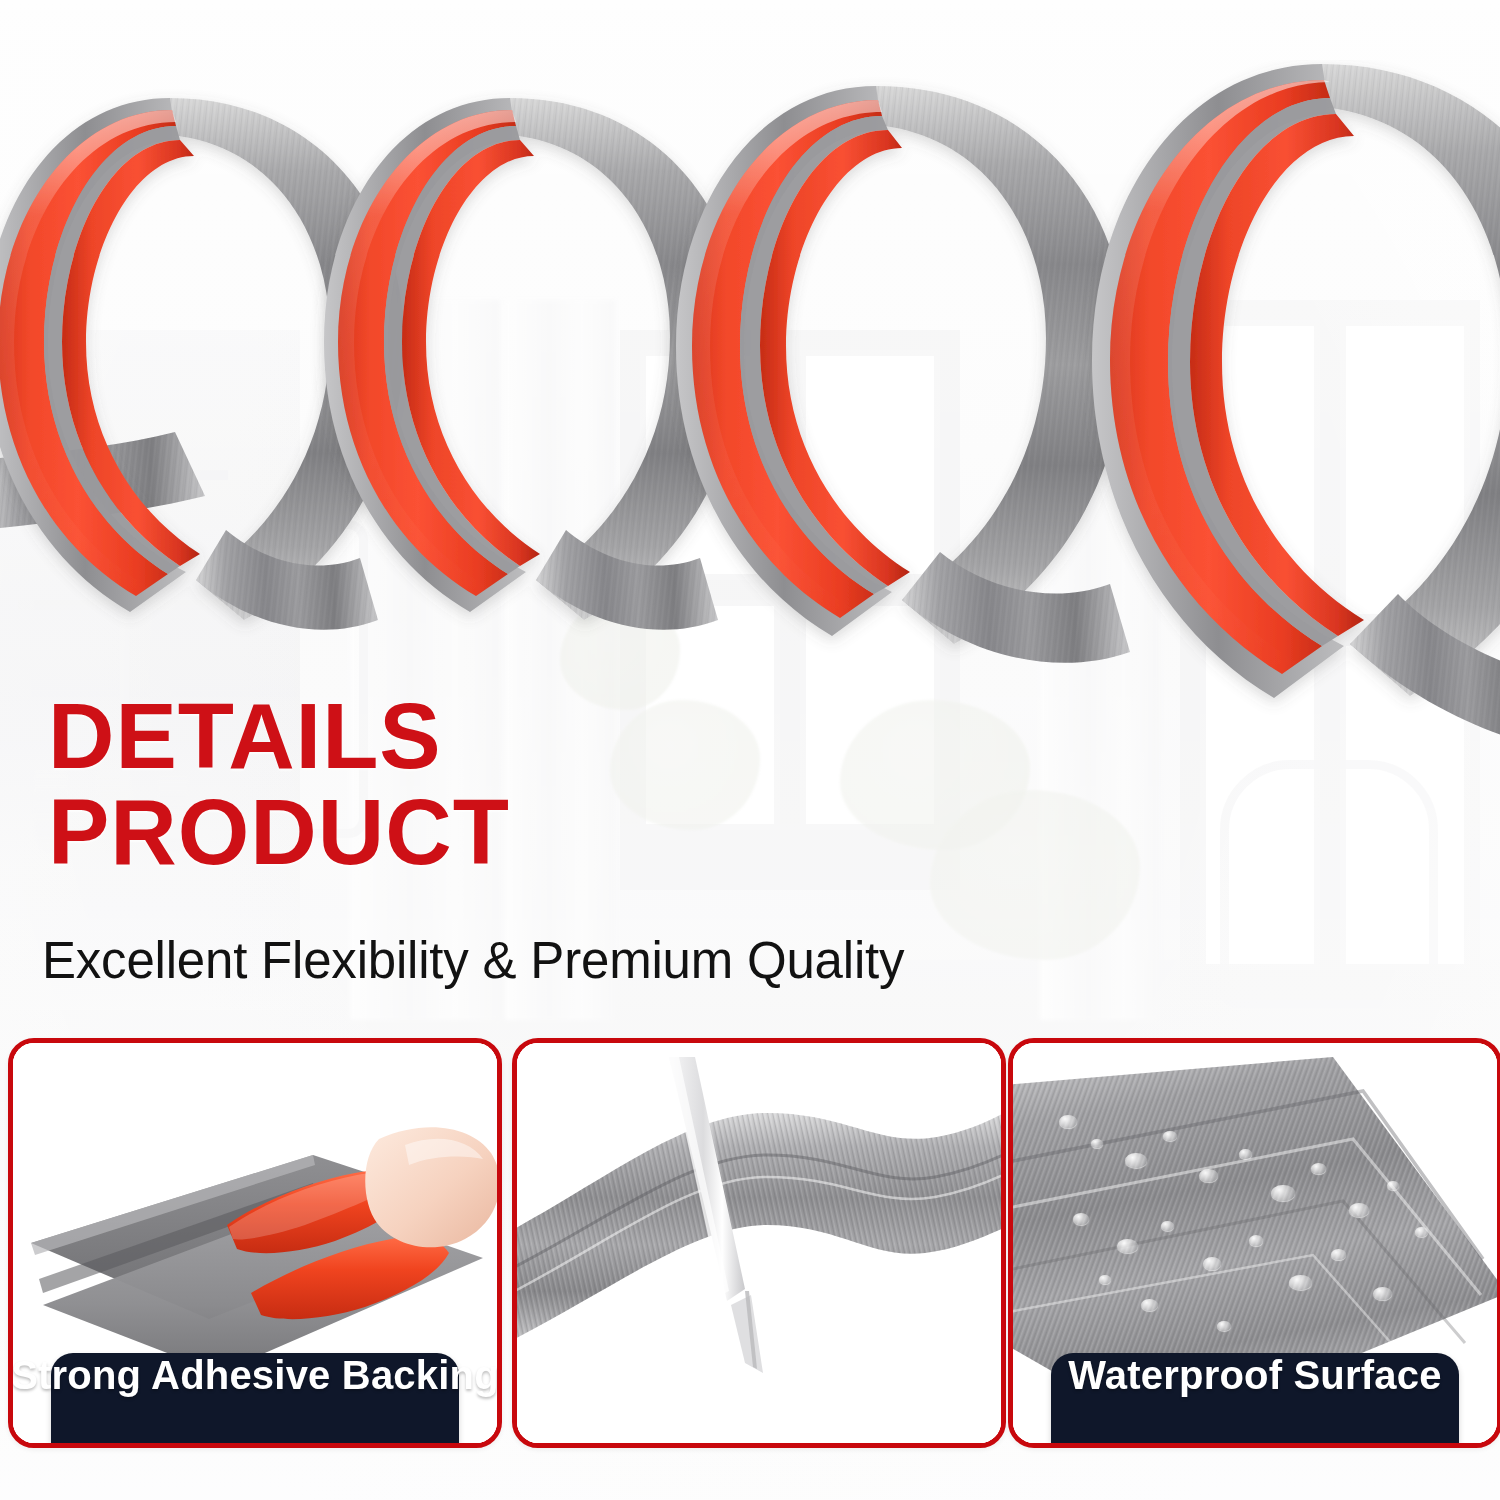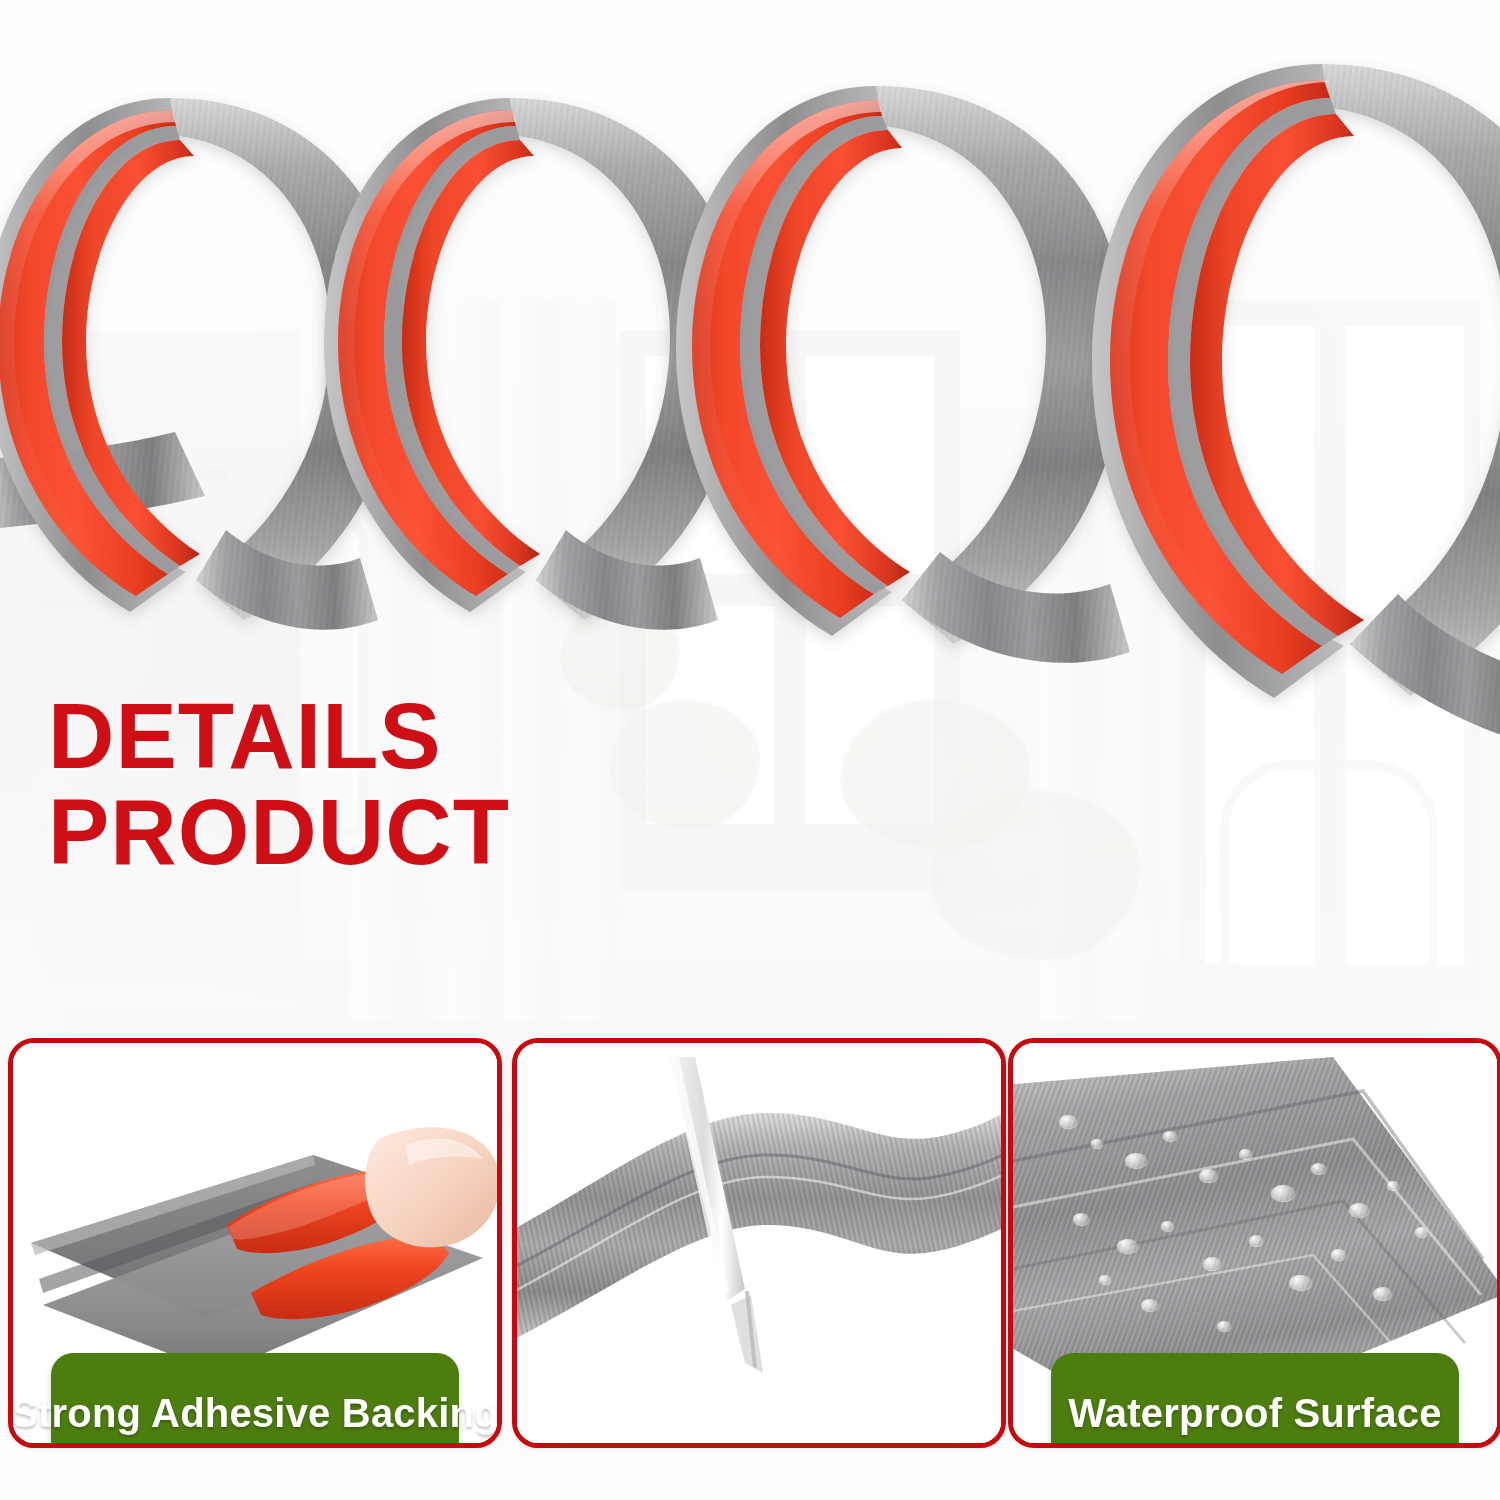--- a/index.html
+++ b/index.html
@@ -50,21 +50,21 @@
     font-size:51px;color:#121212;letter-spacing:-.2px;line-height:62px;
     text-shadow:0 1px 1px rgba(255,255,255,.8);}
 
   
   .cards{position:absolute;left:0;top:1038px;width:1500px;height:440px;}
   .card{position:absolute;top:0;height:400px;border:5px solid #C8080D;
     border-radius:26px;background:#ffffff;overflow:hidden;
     box-shadow:0 2px 5px rgba(0,0,0,.06);}
   .card .photo{position:absolute;inset:0;overflow:hidden;background:#fff;}
   .caption{position:absolute;height:120px;border-radius:22px;
-    background:#4d7c0f;display:flex;align-items:center;justify-content:center;
+    background:#0f172a;display:flex;align-items:flex-start;justify-content:center;
     box-shadow:0 3px 6px rgba(0,0,0,.16);}
   .caption span{color:#fff;font-weight:bold;font-size:40px;letter-spacing:.2px;
     text-shadow:0 2px 3px rgba(0,0,0,.25);white-space:nowrap;}
 
   
   
   .drop{position:absolute;border-radius:50% 50% 48% 52%/52% 48% 50% 50%;
     background:radial-gradient(circle at 34% 30%,rgba(255,255,255,.95),rgba(255,255,255,.42) 55%,rgba(150,155,160,.22));
     box-shadow:0 1px 1px rgba(255,255,255,.6);}
 </style>
@@ -258,20 +258,21 @@
 
       <path d="M 1350 584 C 1420 648 1500 678 1540 686 L 1560 620 C 1500 606 1436 574 1398 534 Z" fill="url(#greyFaceV)"></path>
       <path d="M 1350 584 C 1420 648 1500 678 1540 686 L 1560 620 C 1500 606 1436 574 1398 534 Z" fill="url(#grain)" opacity=".45"></path>
     </svg>
   </div>
 
   <div class="headline">
     <span class="hl">DETAILS</span>
     <span class="hl">PRODUCT</span>
   </div>
+  <div class="subline">Excellent Flexibility &amp; Premium Quality</div>
 
   <div class="cards">
 
     <div class="card" style="left:8px;width:484px;">
       <div class="photo">
         <svg width="484" height="400" viewBox="0 0 484 400" xmlns="http://www.w3.org/2000/svg">
           <defs>
             <linearGradient id="g1top" x1="0" y1="0" x2="0" y2="1">
               <stop offset="0%" stop-color="#8f8f92"></stop>
                 <stop offset="55%" stop-color="#7d7d80"></stop>

